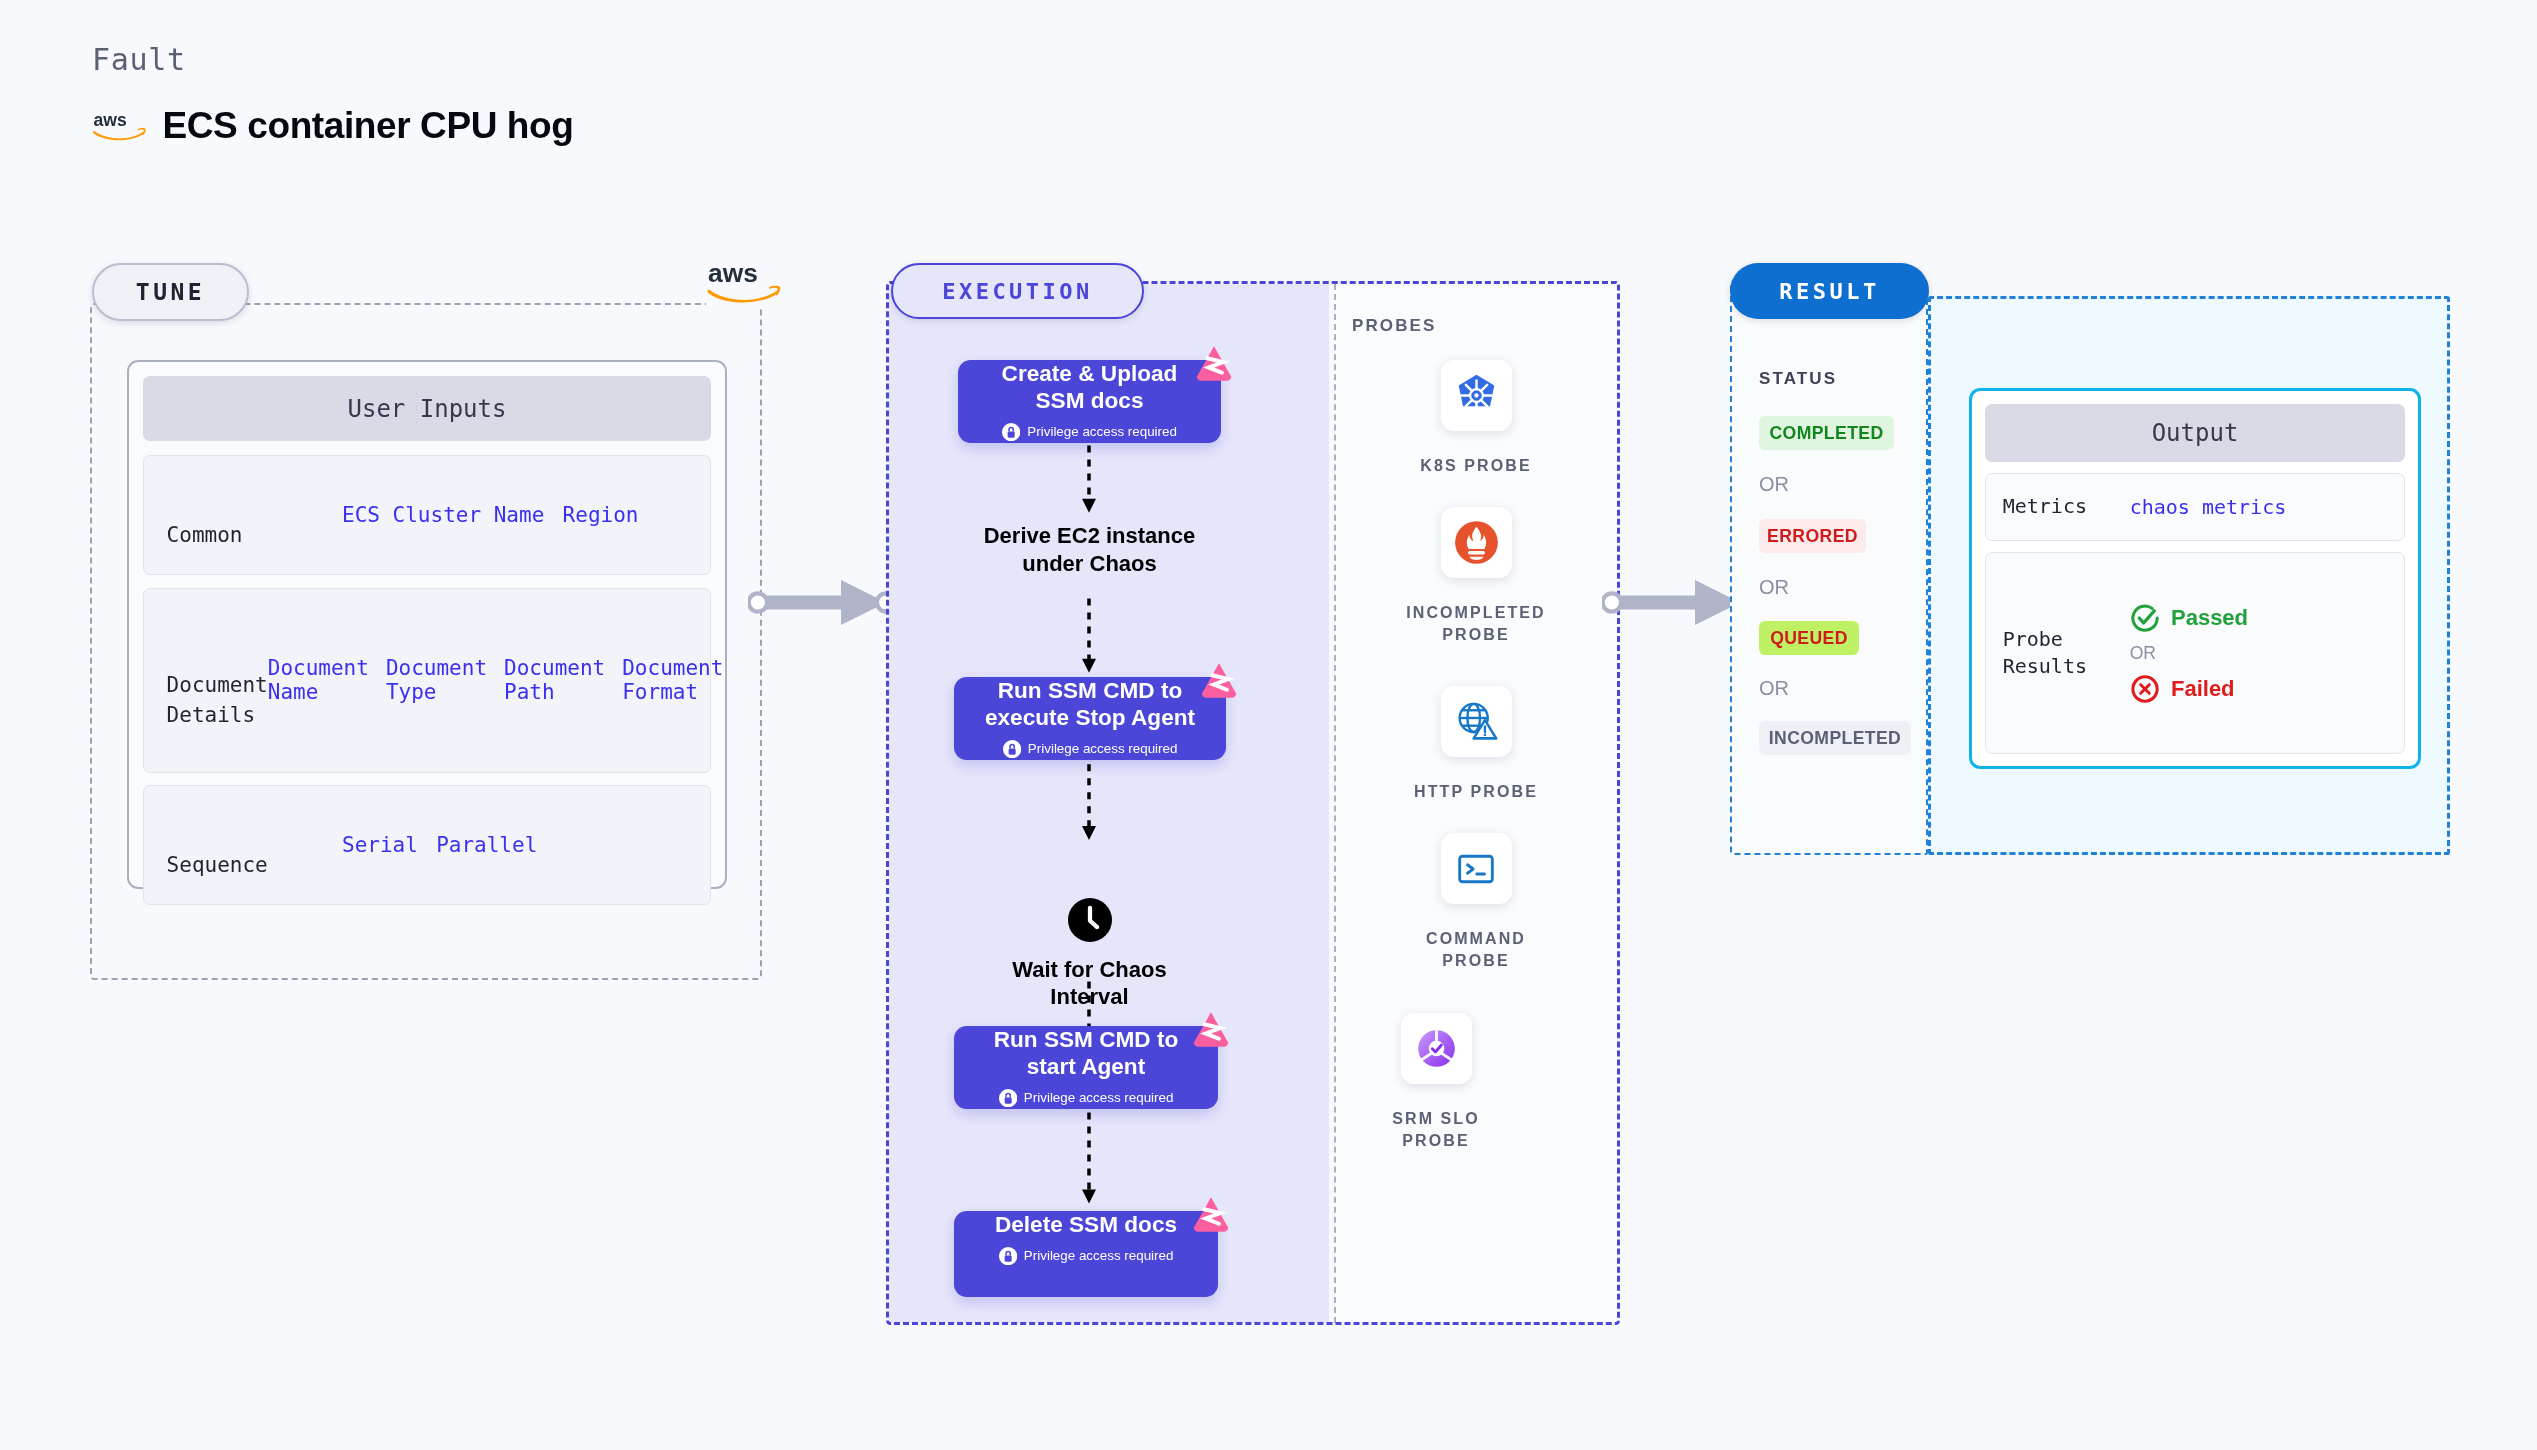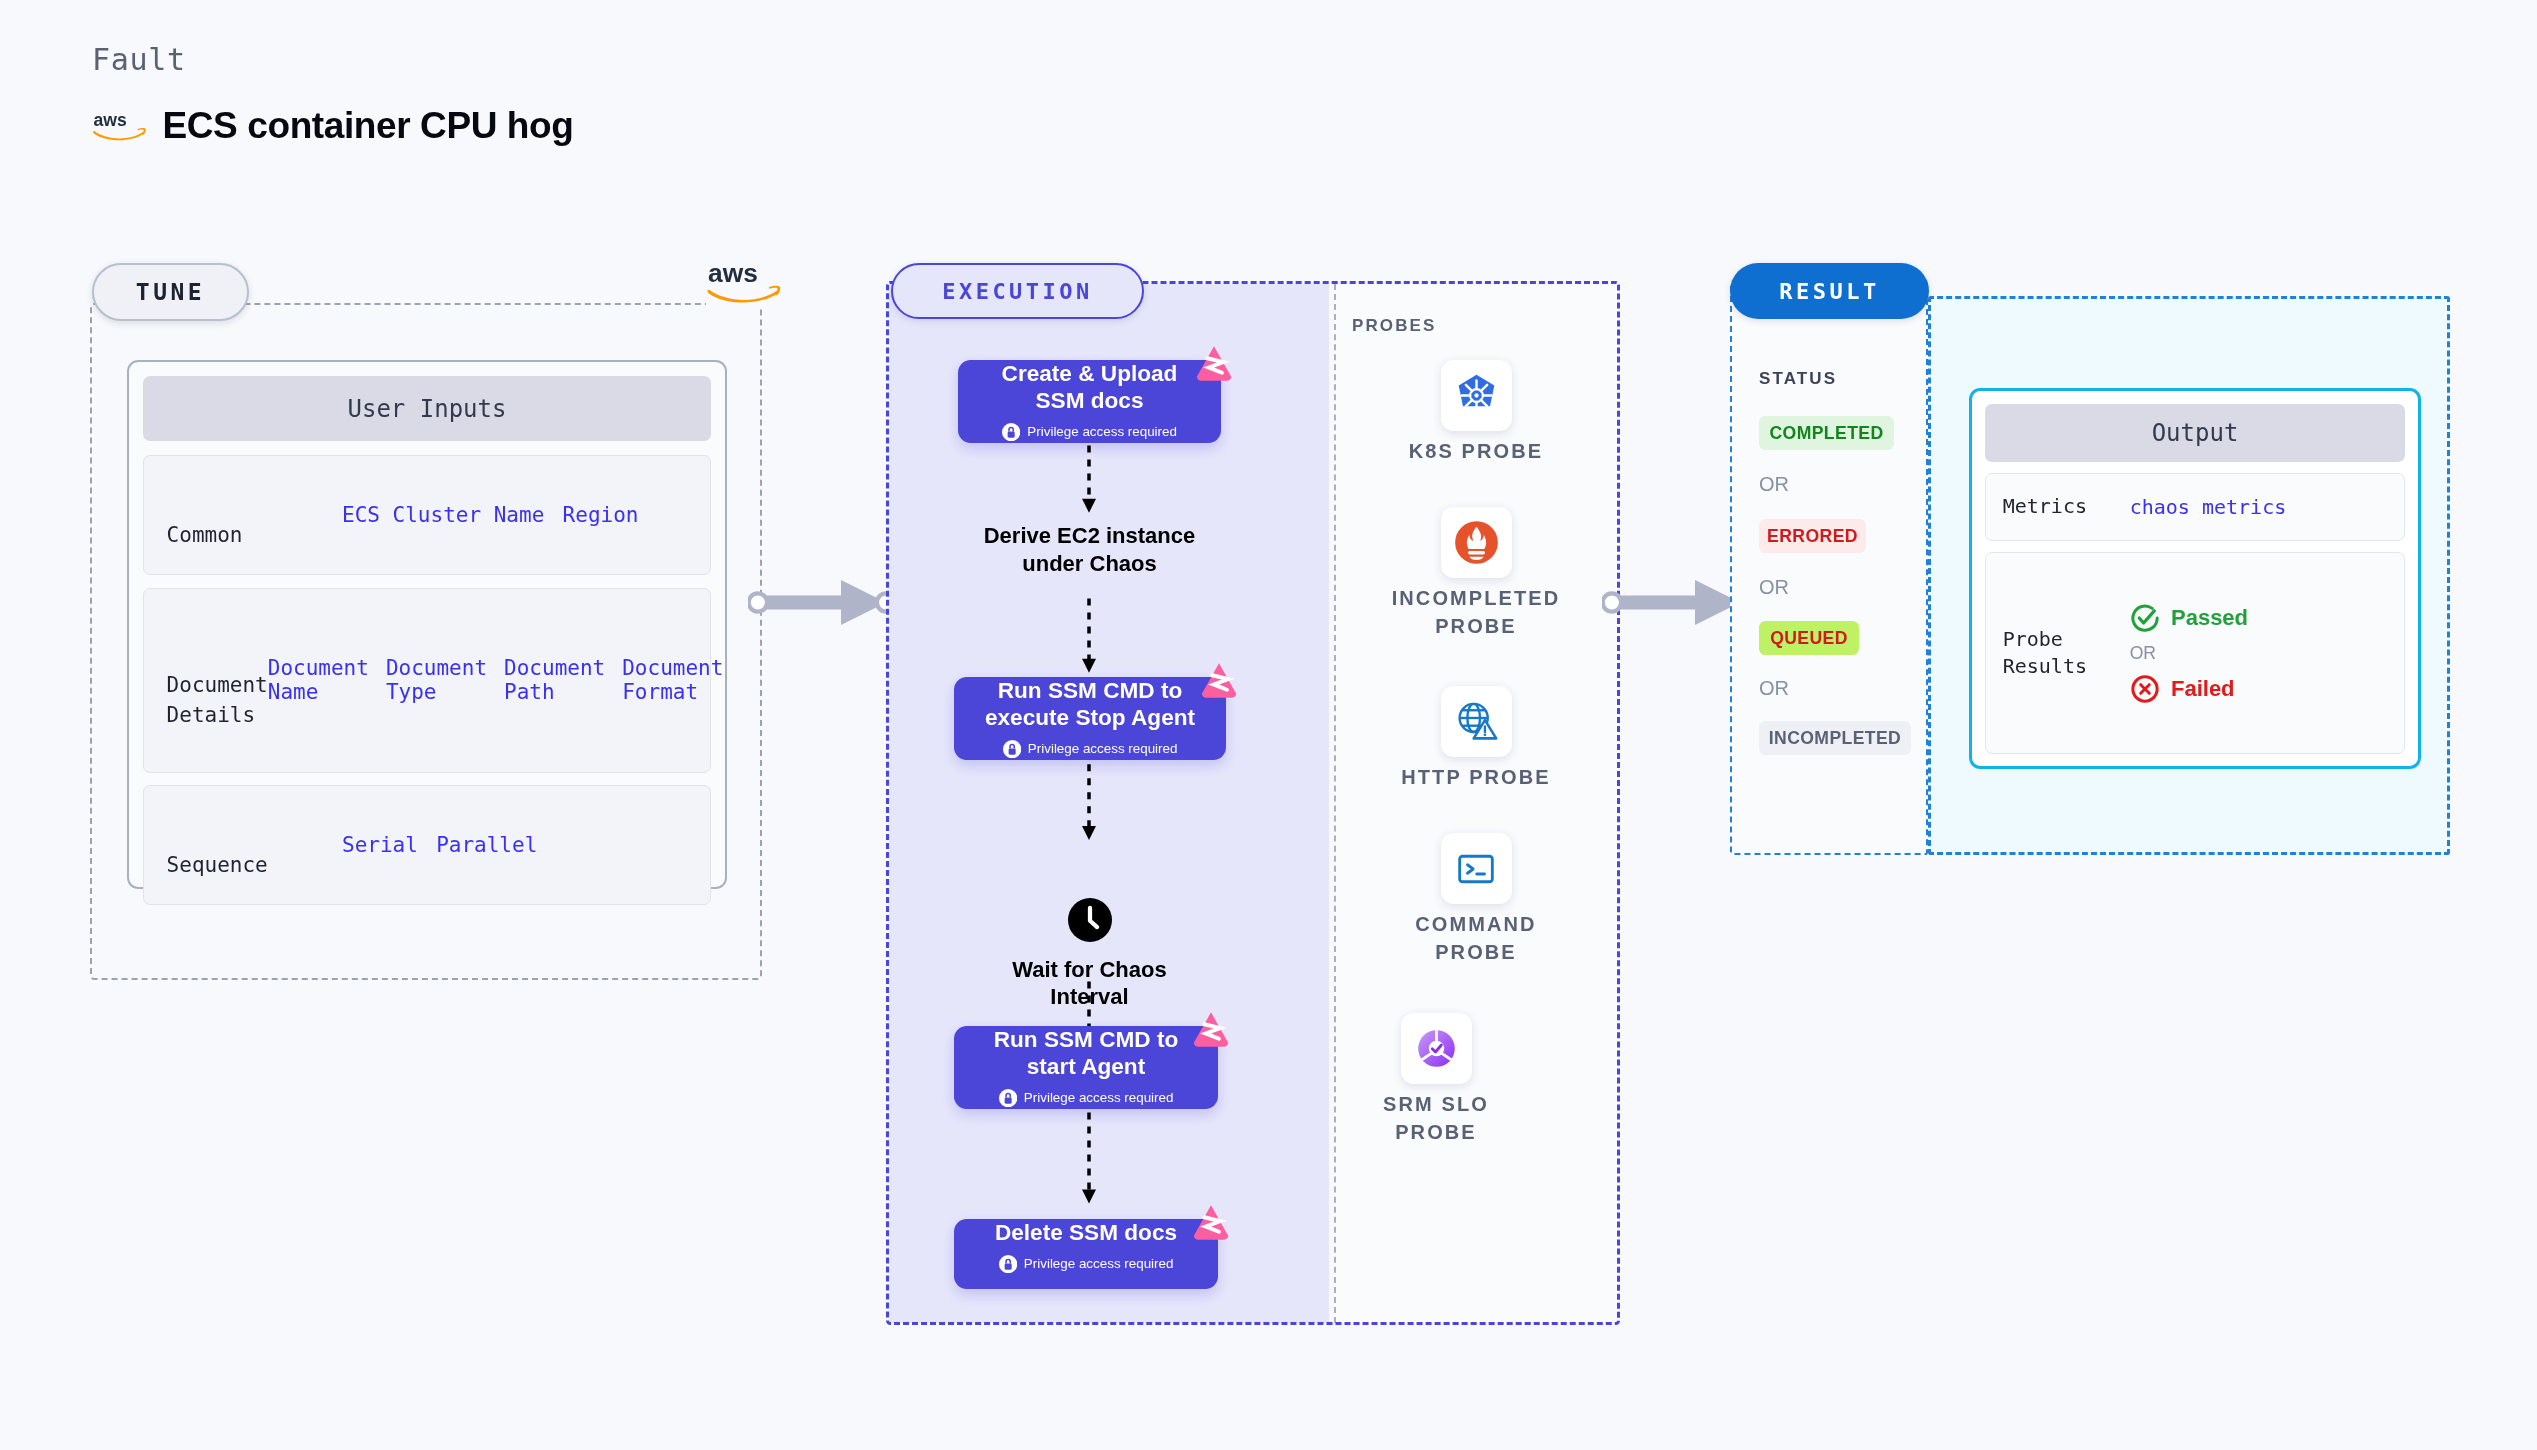--- a/index.html
+++ b/index.html
@@ -105,21 +105,21 @@
     position: absolute; left: 1352px; top: 316px;
     font-size: 17px; font-weight: 700; letter-spacing: 2.1px; color: #5a6175;
   }
   .probe { position: absolute; width: 284px; display: flex; flex-direction: column; align-items: center; }
   .probe-icon {
     width: 71px; height: 71px; background: #fff; border-radius: 12.7px;
     box-shadow: 0 2.8px 10px rgba(30,40,80,.12);
     display: flex; align-items: center; justify-content: center;
   }
   .probe-label {
-    margin-top: 6px; font-size: 20px; font-weight: 700;
+    margin-top: 24px; font-size: 16px; font-weight: 700;
     letter-spacing: 2.1px; color: #5a6175; text-align: center; line-height: 1.4;
   }
 
   
   #result-status-panel {
     left: 1730px; top: 281px; width: 198px; height: 574px;
     border: 2.8px dashed #2081d8; border-radius: 2.8px; background: #fafbfd;
   }
   #result-output-panel {
     left: 1928px; top: 296px; width: 522px; height: 559px;
@@ -305,21 +305,21 @@
       <path d="M10 12 V9.5 A3 3 0 0 1 16 9.5 V12" stroke="#4b45d8" stroke-width="2.2" fill="none"></path>
     </svg>
     <span>Privilege access required</span>
   </div>
 </div>
 <svg class="conn" style="left:1075px; top:1112px; width:28px; height:95px;" viewBox="0 0 40 134">
   <line x1="20" y1="0" x2="20" y2="112" stroke="#000" stroke-width="5" stroke-dasharray="10 10"></line>
   <polygon points="10,110 30,110 20,130" fill="#000"></polygon>
 </svg>
 
-<div class="flow-node" style="left:954px; top:1211px; width:264px; height:70px;margin-top:8px;">
+<div class="flow-node" style="left:954px; top:1211px; width:264px; height:86px;">
   <svg class="litmus" viewBox="0 0 60 56">
     <path d="M30 2 L56 48 A7 7 0 0 1 50 54 L10 54 A7 7 0 0 1 4 48 Z" fill="#fb5fa0"></path>
     <path d="M20 20 L44 26 L22 34 L42 42" stroke="#fff" stroke-width="6" fill="none" stroke-linecap="round"></path>
   </svg>
   <div class="nt" style="white-space:pre-line">Delete SSM docs</div>
   <div class="flow-priv">
     <svg width="18.3" height="18.3" viewBox="0 0 26 26">
       <circle cx="13" cy="13" r="13" fill="#fff"></circle>
       <rect x="8" y="12" width="10" height="9" rx="2" fill="#4b45d8"></rect>
       <path d="M10 12 V9.5 A3 3 0 0 1 16 9.5 V12" stroke="#4b45d8" stroke-width="2.2" fill="none"></path>

